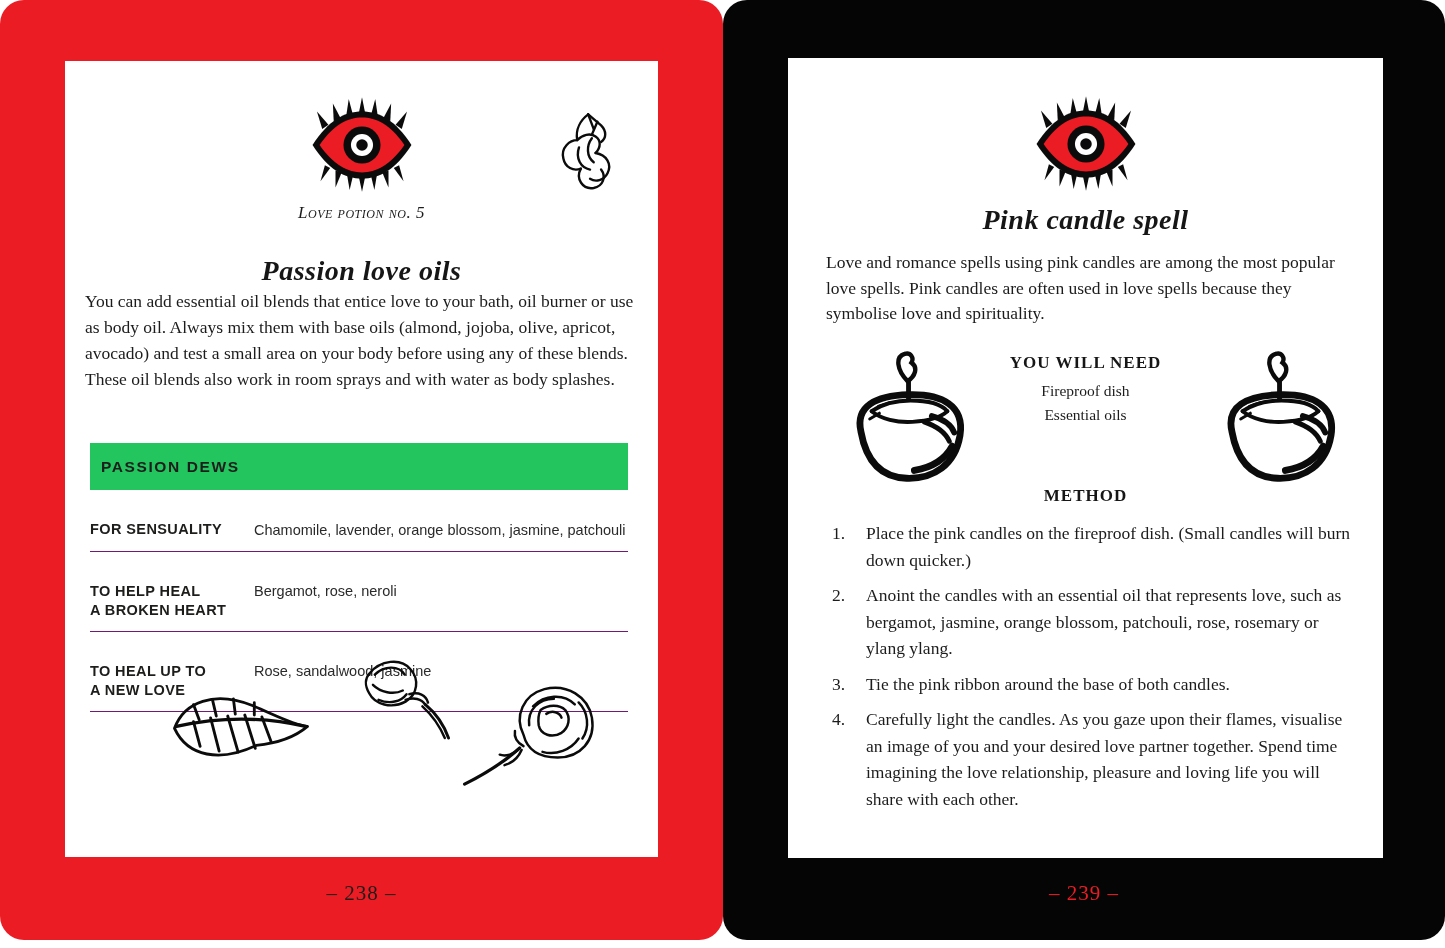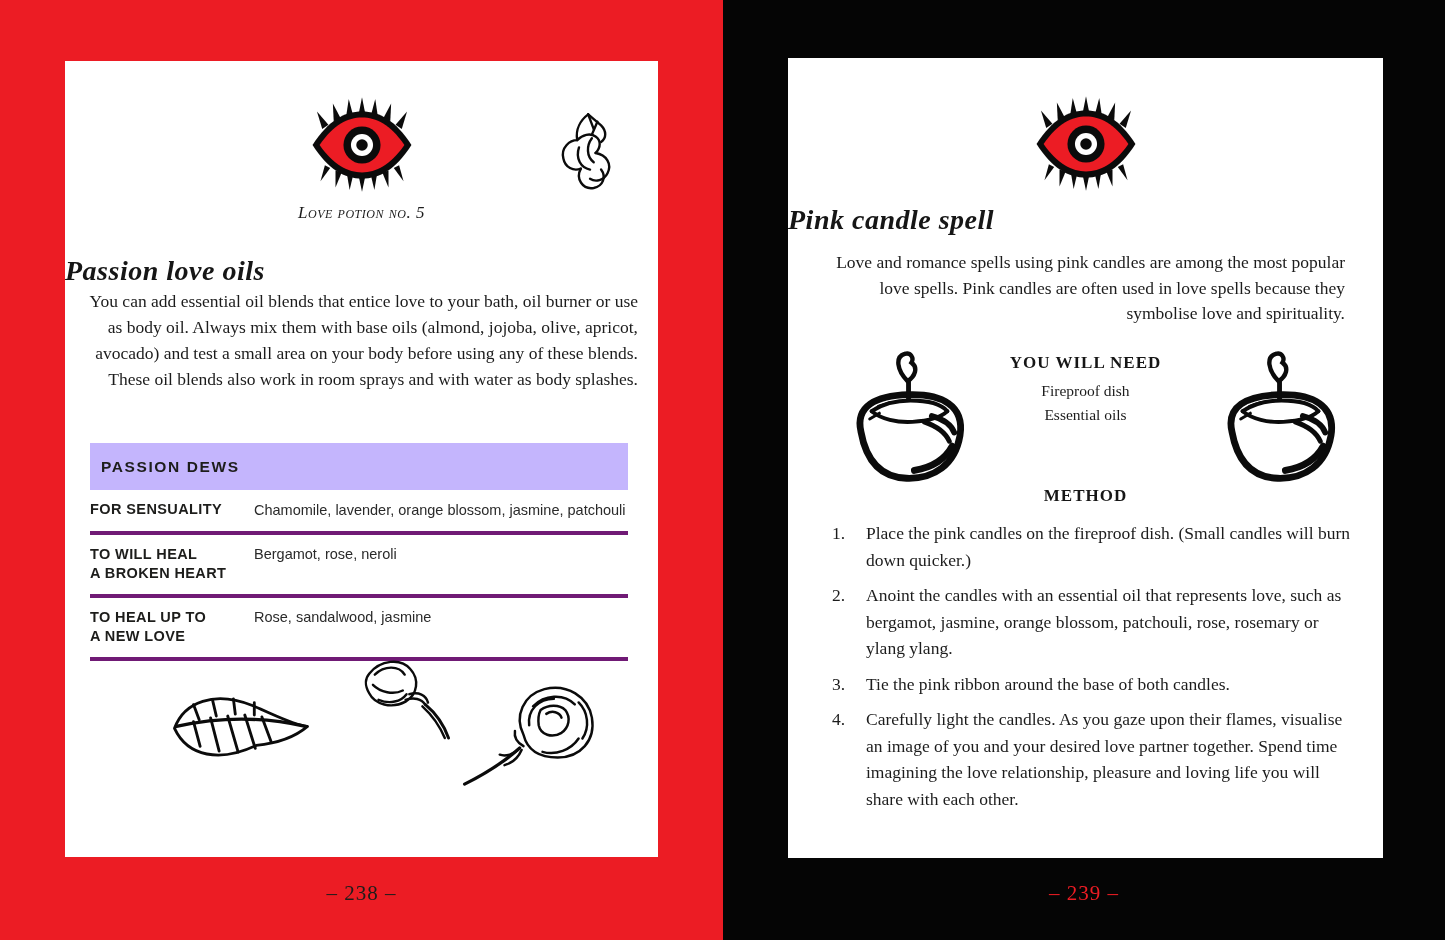--- a/index.html
+++ b/index.html
@@ -1,58 +1,59 @@
 <!DOCTYPE html>
 <html><head>
 <meta charset="utf-8">
 <style>
   * { margin:0; padding:0; box-sizing:border-box; }
   html,body { width:1445px; height:948px; overflow:hidden; }
   body { font-family:"Liberation Serif", serif; }
 
   .spread { display:flex; width:1445px; height:948px; }
-  .panel { position:relative; height:940px; }
+  .panel { position:relative; height:940px;border-radius:24px; }
   .panel-left  { width:723px; background:#EC1C24; }
   .panel-right { width:722px; background:#050505; }
 
   .page { position:absolute; background:#ffffff; }
   .page-left  { left:65px; top:61px; width:593px; height:796px; }
   .page-right { left:65px; top:58px; width:595px; height:800px; }
 
   .abs { position:absolute; }
 
   
   .title {
-    width:100%; 
+    width:100%; text-align:center;
     font-family:"Liberation Serif", serif;
     font-style:italic; font-weight:bold;
     font-size:28px; color:#161616; letter-spacing:0.5px;
   }
   .kicker {
     width:100%; text-align:center;
     font-family:"Liberation Serif", serif;
     font-style:italic; font-variant:small-caps;
     font-size:17px; color:#1c1c1c; letter-spacing:0.5px;
   }
   .body-serif {
     font-size:17.5px; line-height:26px; color:#1c1c1c;
-    text-align:right;
+    text-align:left;
   }
 
   
   .dew-table { left:25px; top:382px; width:538px; }
   .dew-header {
-    background:#c4b5fd; height:47px; line-height:47px;
+    background:#22c55e; height:47px; line-height:47px;
     font-family:"Liberation Sans", sans-serif; font-weight:bold;
     font-size:15.5px; letter-spacing:1.6px; color:#1d1d1b;
     padding-left:11px;
   }
   .dew-row {
     display:flex; padding:10px 0 11px 0;
-    border-bottom:4px solid #701a75;
+    border-bottom:1px solid #701a75;
+    margin-top:20px;
   }
   .dew-label {
     width:164px; flex:none;
     font-family:"Liberation Sans", sans-serif; font-weight:bold;
     font-size:14.5px; line-height:19px; letter-spacing:0.4px; color:#1d1d1b;
   }
   .dew-value {
     flex:1;
     font-family:"Liberation Sans", sans-serif;
     font-size:14.5px; line-height:19px; color:#2a2a2a; padding-top:0.5px;
@@ -147,21 +148,21 @@
         <div class="dew-row">
           <div class="dew-label">
             <div>FOR SENSUALITY</div>
             <div></div>
           </div>
           <div class="dew-value">Chamomile, lavender, orange blossom, jasmine, patchouli</div>
         </div>
 
         <div class="dew-row">
           <div class="dew-label">
-            <div>TO WILL HEAL</div>
+            <div>TO HELP HEAL</div>
             <div>A BROKEN HEART</div>
           </div>
           <div class="dew-value">Bergamot, rose, neroli</div>
         </div>
 
         <div class="dew-row">
           <div class="dew-label">
             <div>TO HEAL UP TO</div>
             <div>A NEW LOVE</div>
           </div>

